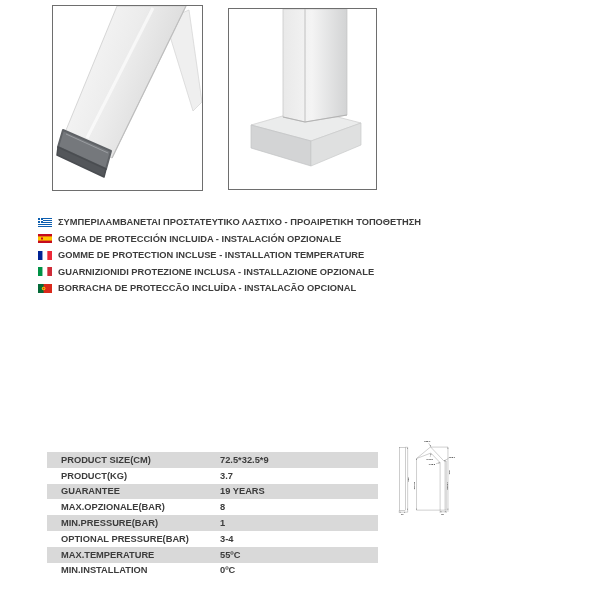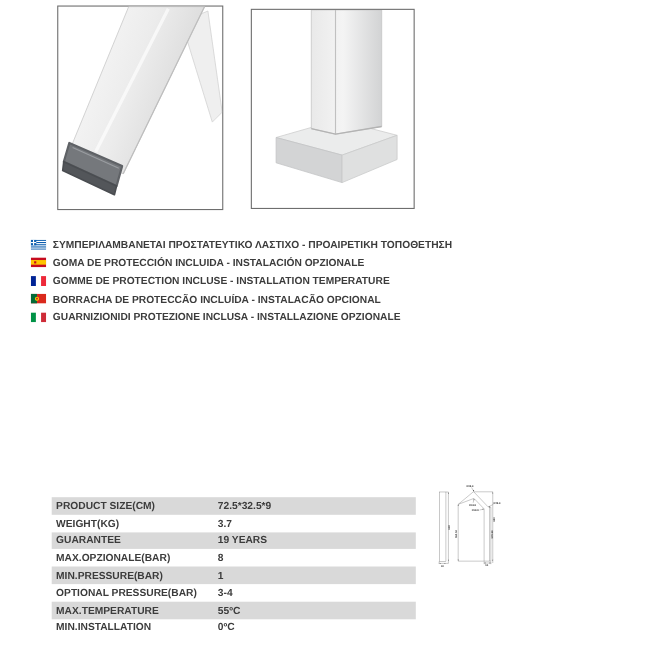--- a/index.html
+++ b/index.html
@@ -2,31 +2,31 @@
 <html><head>
 <meta charset="utf-8">
 <style>
   html,body{margin:0;padding:0;background:#ffffff;}
   #page{position:relative;width:600px;height:600px;background:#fff;overflow:hidden;
         font-family:"Liberation Sans", sans-serif;color:#3c3c3c;}
   .photo-frame{position:absolute;border:1px solid #6e6e6e;background:#fff;box-sizing:border-box;}
   .photo-frame svg{display:block;}
 
   
-  #features{position:absolute;left:28px;top:214px;}
+  #features{position:absolute;left:38px;top:214px;}
   .feature-row{display:flex;align-items:center;height:16.5px;}
   .flag{width:14px;height:9px;margin-right:6px;flex:0 0 auto;display:block;}
   .feature-text{font-size:9.3px;font-weight:bold;letter-spacing:0px;white-space:nowrap;color:#3c3c3c;}
 
   
   #specs{position:absolute;left:47px;top:452px;width:331px;}
   .spec-row{display:flex;align-items:center;height:15.8px;font-size:9.3px;font-weight:bold;color:#3c3c3c;}
   .spec-row.striped{background:#d9d9d9;}
-  .spec-label{width:147px;padding-left:4px;white-space:nowrap;}
-  .spec-value{white-space:nowrap;}
+  .spec-label{width:147px;padding-left:14px;white-space:nowrap;}
+  .spec-value{white-space:nowrap;margin-left:12px;}
 
   
   #drawing{position:absolute;left:395px;top:355px;}
   .dim-text{font-size:7px;font-weight:bold;fill:#3f3f3f;}
 </style>
 </head>
 <body>
 
 <div id="page">
 
@@ -102,46 +102,46 @@
       <svg class="flag" viewBox="0 0 14 9">
         <rect width="4.67" height="9" fill="#002395"></rect>
         <rect x="4.67" width="4.67" height="9" fill="#ffffff"></rect>
         <rect x="9.33" width="4.67" height="9" fill="#ed2939"></rect>
       </svg>
       <span class="feature-text">GOMME DE PROTECTION INCLUSE - INSTALLATION TEMPERATURE</span>
     </div>
 
     <div class="feature-row">
       <svg class="flag" viewBox="0 0 14 9">
+        <rect width="4.67" height="9" fill="#009246"></rect>
+        <rect x="4.67" width="4.67" height="9" fill="#ffffff"></rect>
+        <rect x="9.33" width="4.67" height="9" fill="#ce2b37"></rect>
+      </svg>
+      <span class="feature-text">GUARNIZIONIDI PROTEZIONE INCLUSA - INSTALLAZIONE OPZIONALE</span>
+    </div>
+
+    <div class="feature-row">
+      <svg class="flag" viewBox="0 0 14 9">
         <rect width="14" height="9" fill="#da291c"></rect>
         <rect width="5.6" height="9" fill="#046a38"></rect>
         <circle cx="5.6" cy="4.5" r="1.8" fill="#ffe900"></circle>
         <circle cx="5.6" cy="4.5" r="1" fill="#da291c"></circle>
       </svg>
       <span class="feature-text">BORRACHA DE PROTECCÃO INCLUÍDA - INSTALACÃO OPCIONAL</span>
     </div>
 
-    <div class="feature-row">
-      <svg class="flag" viewBox="0 0 14 9">
-        <rect width="4.67" height="9" fill="#009246"></rect>
-        <rect x="4.67" width="4.67" height="9" fill="#ffffff"></rect>
-        <rect x="9.33" width="4.67" height="9" fill="#ce2b37"></rect>
-      </svg>
-      <span class="feature-text">GUARNIZIONIDI PROTEZIONE INCLUSA - INSTALLAZIONE OPZIONALE</span>
-    </div>
-
   </div>
 
   <div id="specs">
     <div class="spec-row striped">
       <span class="spec-label">PRODUCT SIZE(CM)</span>
       <span class="spec-value">72.5*32.5*9</span>
     </div>
     <div class="spec-row">
-      <span class="spec-label">WEIGHT(KG)</span>
+      <span class="spec-label">PRODUCT(KG)</span>
       <span class="spec-value">3.7</span>
     </div>
     <div class="spec-row striped">
       <span class="spec-label">GUARANTEE</span>
       <span class="spec-value">19 YEARS</span>
     </div>
     <div class="spec-row">
       <span class="spec-label">MAX.OPZIONALE(BAR)</span>
       <span class="spec-value">8</span>
     </div>

